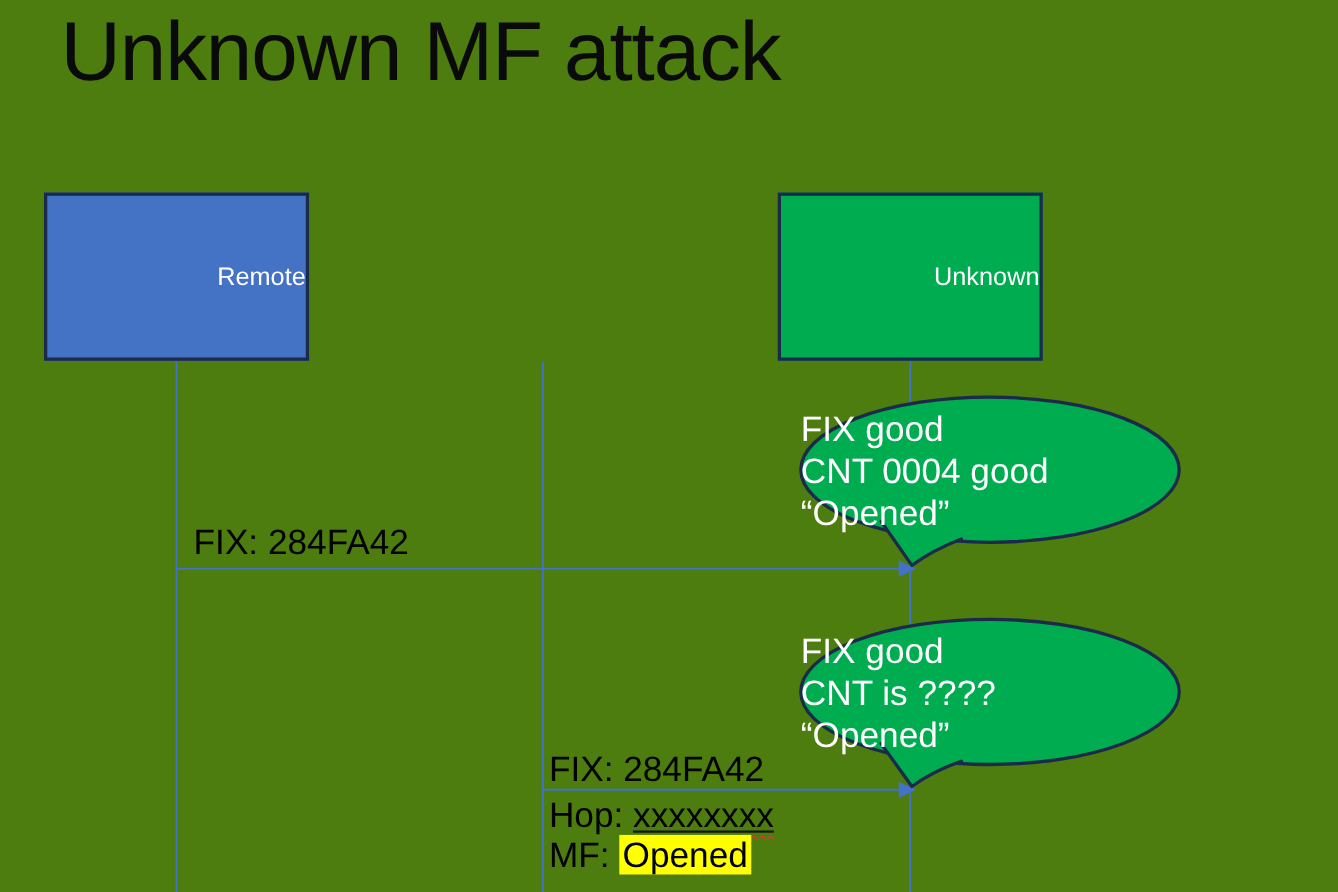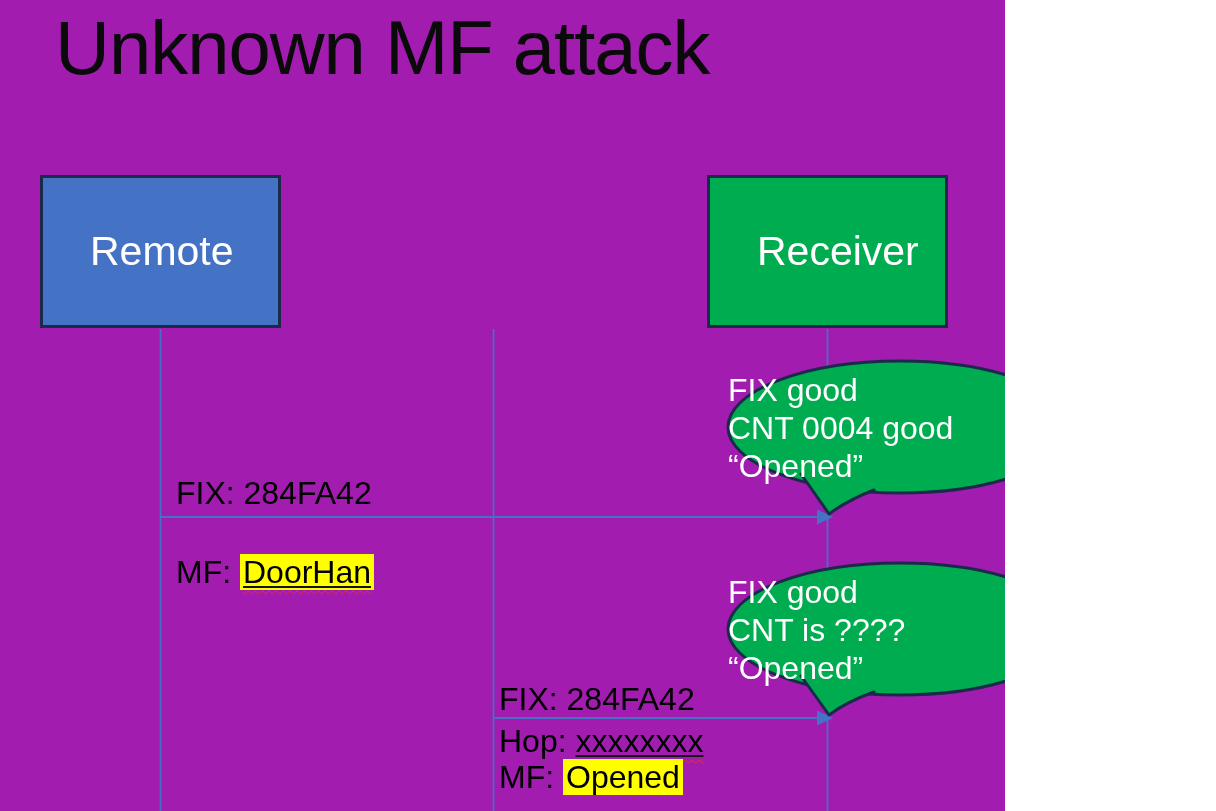--- a/index.html
+++ b/index.html
@@ -1,31 +1,31 @@
 <!DOCTYPE html>
 <html><head>
 <meta charset="utf-8">
 <style>
   * { margin:0; padding:0; box-sizing:border-box; }
   html,body { background:#ffffff; }
   body { font-family:"Liberation Sans", sans-serif; }
   .stage {
-    position:relative; width:1005px; height:811px;
-    background:#a21caf; overflow:hidden;
+    position:relative; width:1216px; height:811px;
+    background:#4d7c0f; overflow:hidden;
   }
   .slide-title {
     position:absolute; left:55px; top:8px;
     font-size:76px; line-height:80px; font-weight:300;
     letter-spacing:-1px; color:#0a0a0a; white-space:nowrap;
   }
   .actor {
     position:absolute; top:175px; width:241px; height:153px;
     border:3px solid #1b2a4b;
-    display:flex; align-items:center; justify-content:flex-start;
-    color:#ffffff; font-size:41px;padding-left:47px;
+    display:flex; align-items:center; justify-content:flex-end;
+    color:#ffffff; font-size:23px;
   }
   .actor-remote   { left:40px;  background:#4472C4; }
   .actor-flipper  { left:373px; background:#ED7D31; }
   .actor-receiver { left:707px; background:#00AC50; }
 
   svg.canvas { position:absolute; left:0; top:0; }
   .lifeline  { stroke:#4472C4; stroke-width:1.7; }
   .connector { stroke:#4472C4; stroke-width:1.8; }
   .ahead     { fill:#4472C4; stroke:none; }
   .bubble       { fill:#00AC50; stroke:#1b2a4b; stroke-width:3; }
@@ -54,21 +54,21 @@
 <body>
 
 <div class="stage">
 
   <div class="slide-title">Unknown MF attack</div>
 
   <div class="actor actor-remote">
     <span>Remote</span>
   </div>
   <div class="actor actor-receiver">
-    <span>Receiver</span>
+    <span>Unknown</span>
   </div>
 
   <svg class="canvas" width="1216" height="811" viewBox="0 0 1216 811">
 
     <line class="lifeline" x1="160.5" y1="329" x2="160.5" y2="811"></line>
     <line class="lifeline" x1="493.5" y1="329" x2="493.5" y2="811"></line>
     <line class="lifeline" x1="827.5" y1="329" x2="827.5" y2="811"></line>
 
     <line class="connector" x1="160" y1="517" x2="819" y2="517"></line>
     <polygon class="ahead" points="817,509.5 833,517 817,524.5"></polygon>
@@ -83,23 +83,20 @@
     </g>
 
     <g>
       <ellipse class="bubble" cx="900" cy="629" rx="172" ry="66"></ellipse>
       <path class="tail-fill" d="M 801 676 L 829 715 Q 848 701 874 692 Z"></path>
       <path class="tail-stroke" d="M 801 676 L 829 715 Q 848 701 874 692"></path>
     </g>
   </svg>
 
   <div class="msg-line" style="left:176px; top:474px">FIX: 284FA42</div>
-  <div class="msg-line" style="left:176px; top:553px">
-    <span>MF: </span><span class="hl sq"><span class="u">DoorHan</span></span>
-  </div>
 
   <div class="msg-line" style="left:499px; top:680px">FIX: 284FA42</div>
   <div class="msg-line" style="left:499px; top:722px">
     <span>Hop: </span><span class="sq"><span class="u">xxxxxxxx</span></span>
   </div>
   <div class="msg-line" style="left:499px; top:758px">
     <span>MF: </span><span class="hl">Opened</span>
   </div>
 
   <div class="callout-text" style="left:728px; top:371px">

